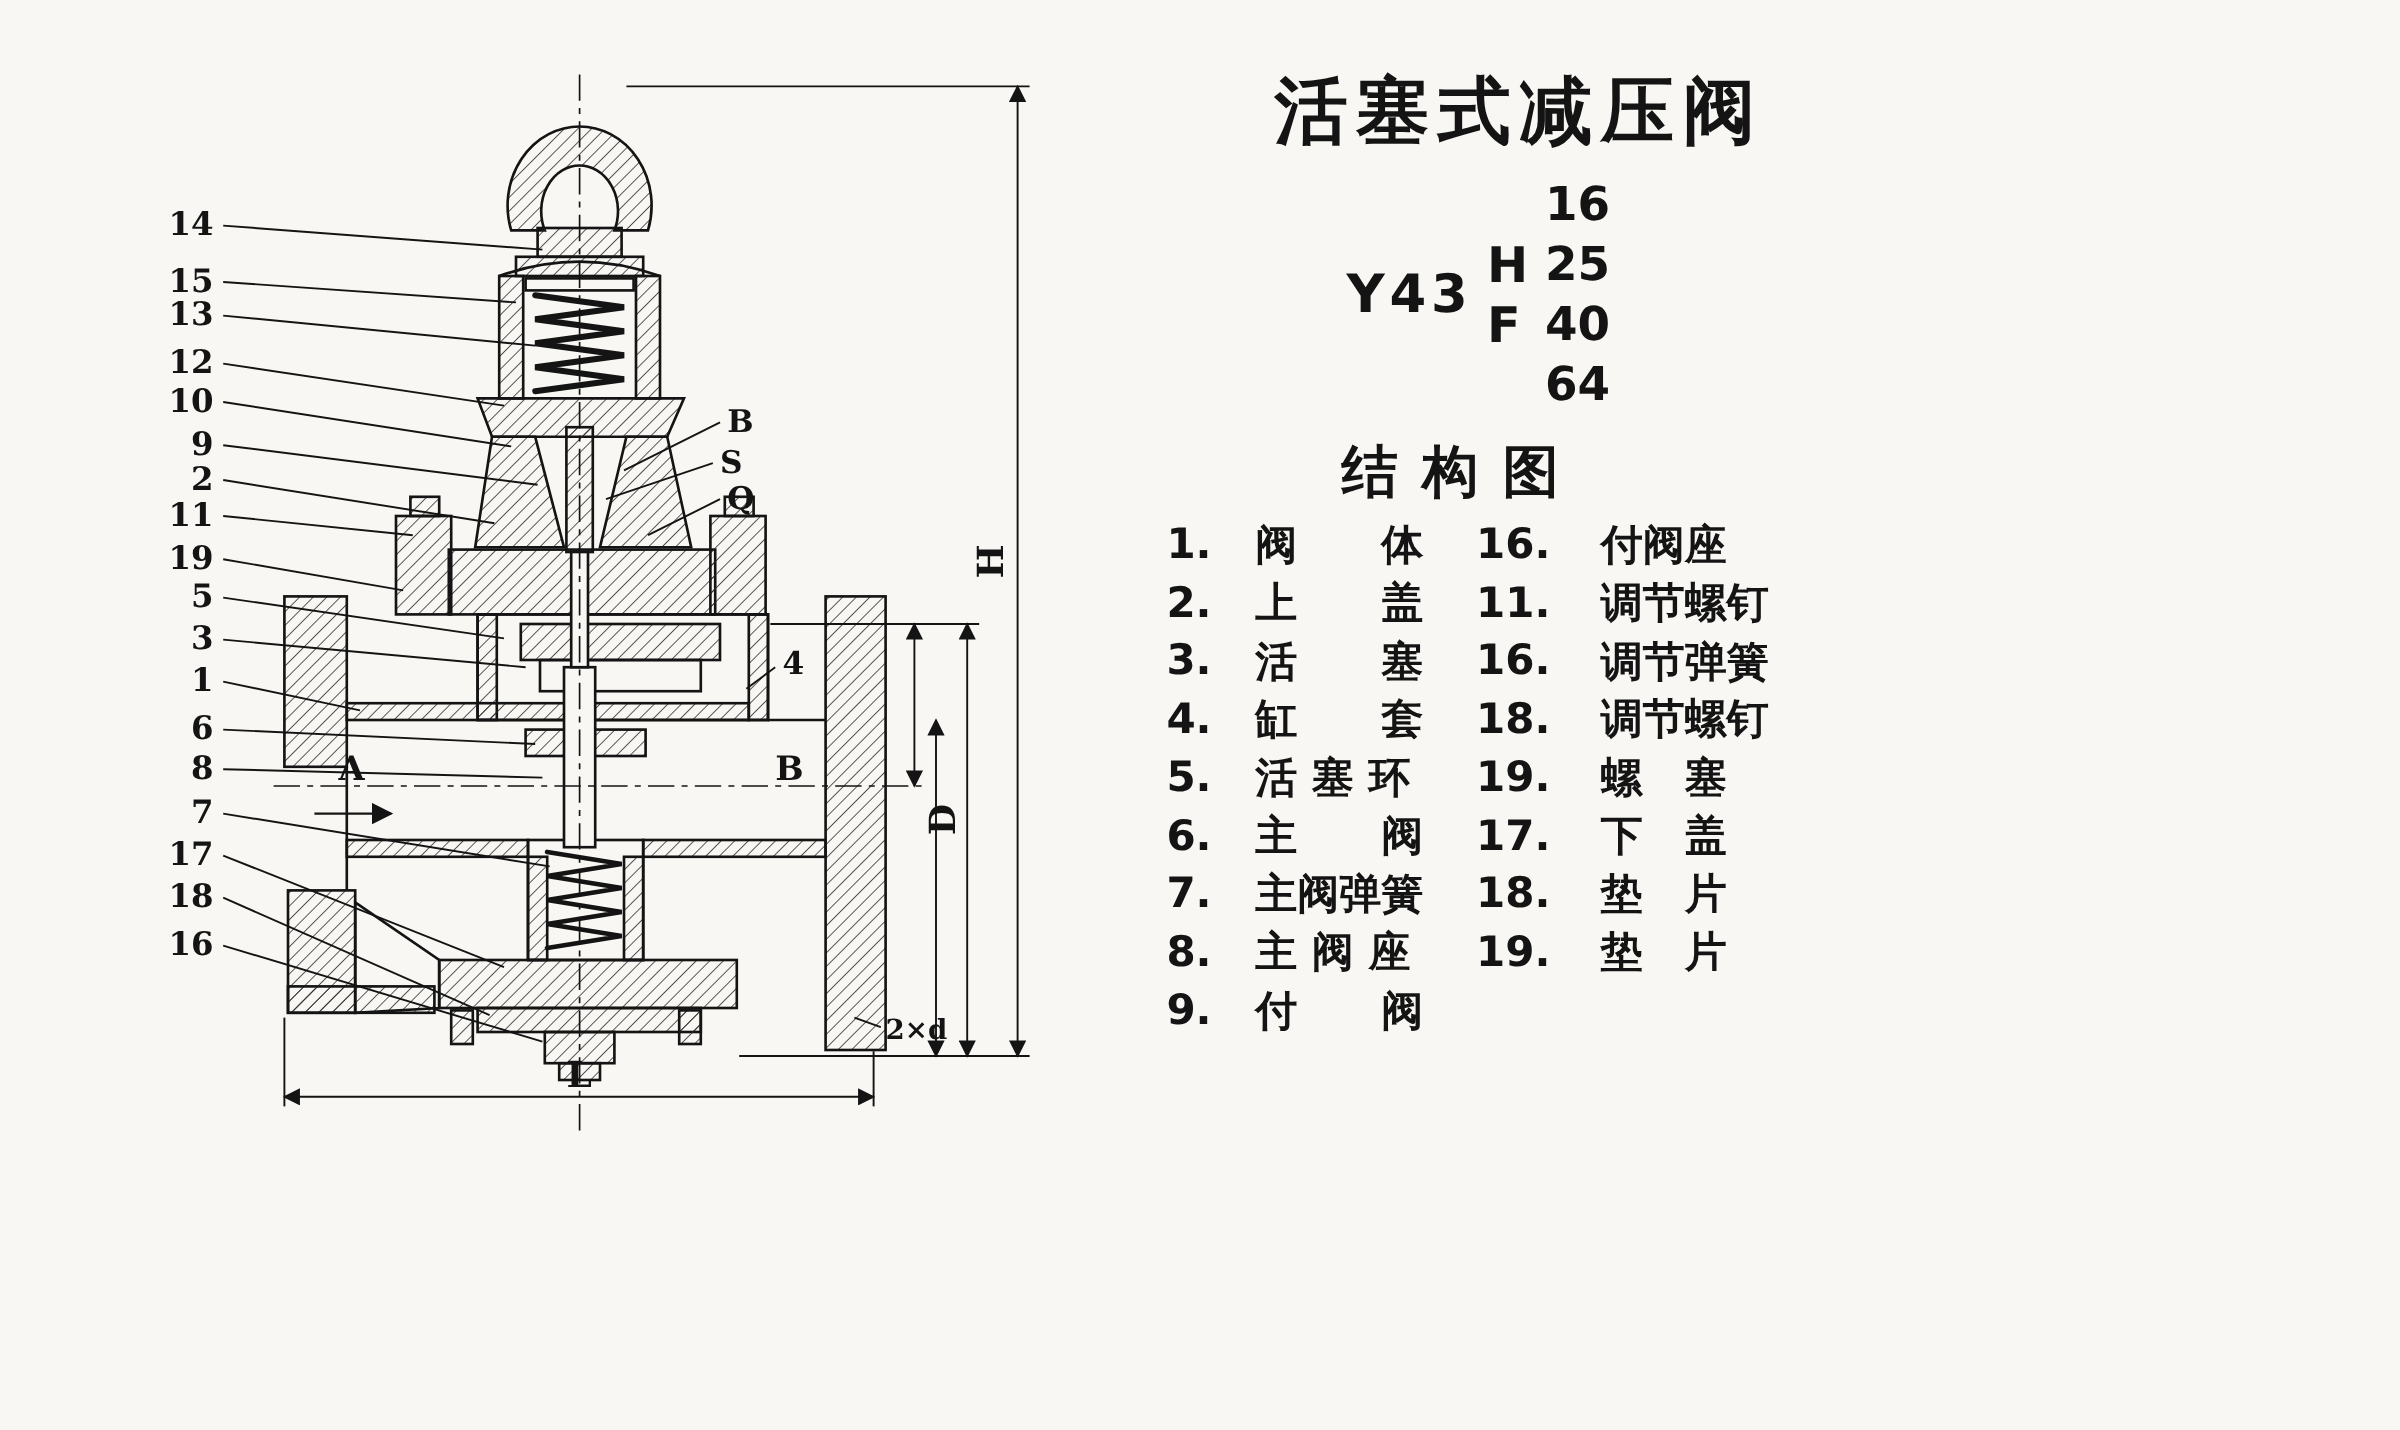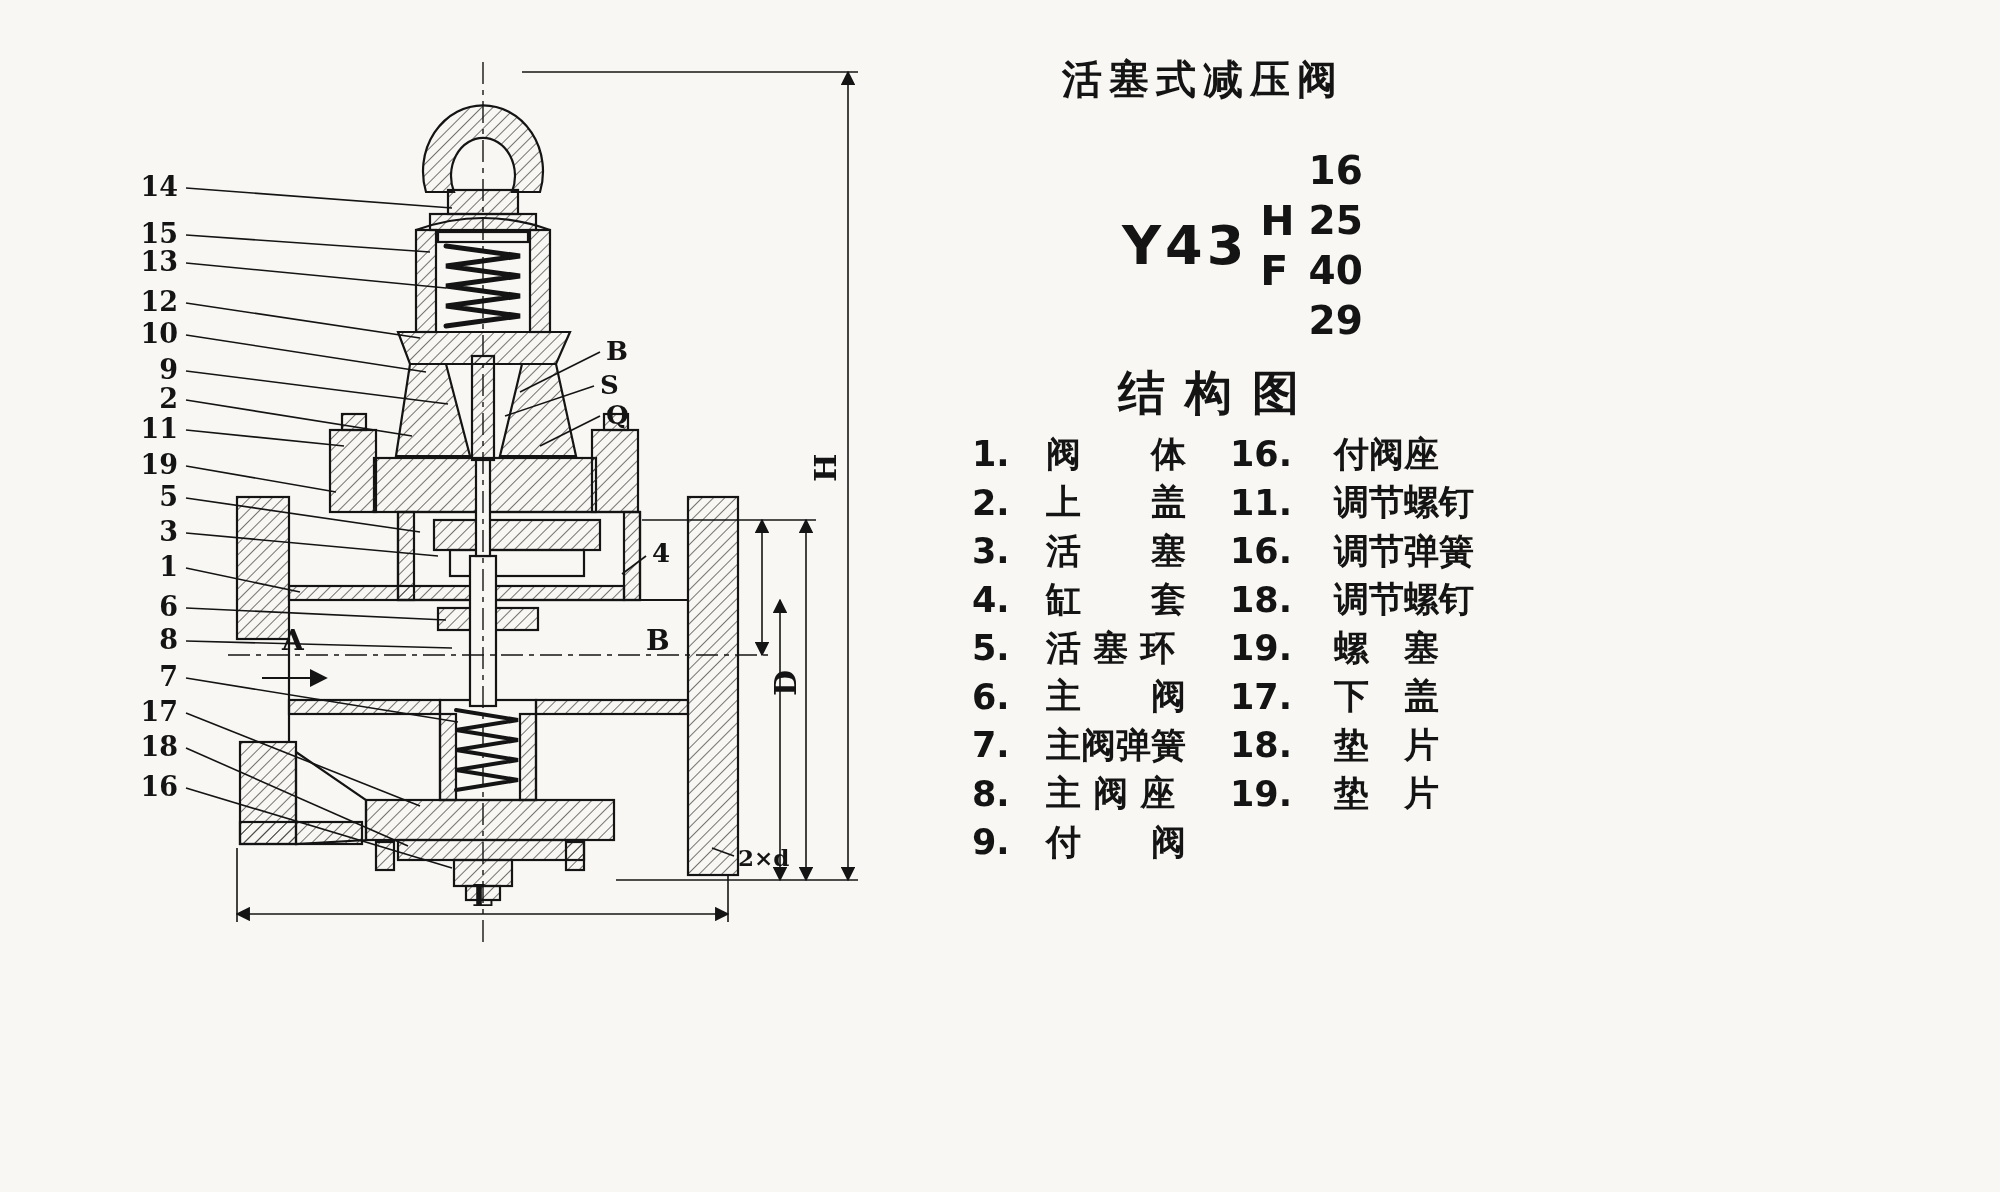--- a/index.html
+++ b/index.html
@@ -6,24 +6,24 @@
   body { background:#e8e8e8; }
   .page {
     position:relative; width:2000px; height:1192px;
     background:#f8f7f3; overflow:hidden; color:#141414;
     font-family:"DejaVu Sans","Liberation Sans",sans-serif;
   }
   svg text { font-family:"DejaVu Serif","Liberation Serif",serif; fill:#141414; }
 
   .title {
     position:absolute; left:1062px; top:52px;
-    font-size:40px; font-weight:bold; letter-spacing:7px; white-space:nowrap;
+    font-size:61px; font-weight:bold; letter-spacing:7px; white-space:nowrap;
   }
   .model { position:absolute; left:1122px; top:146px; display:flex; align-items:center; }
-  .model-prefix { font-size:54px; font-weight:bold; letter-spacing:4px; }
+  .model-prefix { font-size:44px; font-weight:bold; letter-spacing:4px; }
   .model-letters { display:flex; flex-direction:column; margin-left:12px; font-size:41px; font-weight:bold; line-height:1.22; }
   .model-numbers { display:flex; flex-direction:column; margin-left:14px; font-size:39px; font-weight:bold; line-height:1.28; }
   .subtitle {
     position:absolute; left:1118px; top:318px;
     font-size:47px; font-weight:bold; letter-spacing:20px; white-space:nowrap;margin-top:44px;
   }
   .parts { position:absolute; left:972px; top:430px; display:flex; gap:44px; }
   .pcol { display:flex; flex-direction:column; }
   .prow { height:48.5px; display:flex; align-items:center; font-size:35px; font-weight:bold; white-space:nowrap; }
   .pno { display:inline-block; }
@@ -199,21 +199,21 @@
   <div class="model">
     <span class="model-prefix">Y43</span>
     <span class="model-letters">
       <span>H</span>
       <span>F</span>
     </span>
     <span class="model-numbers">
       <span>16</span>
       <span>25</span>
       <span>40</span>
-      <span>29</span>
+      <span>64</span>
     </span>
   </div>
 
   <div class="subtitle">结构图</div>
 
   <div class="parts">
     <div class="pcol pcol-left">
       <div class="prow">
           <span class="pno">1.</span>
           <span>阀　　体</span>

